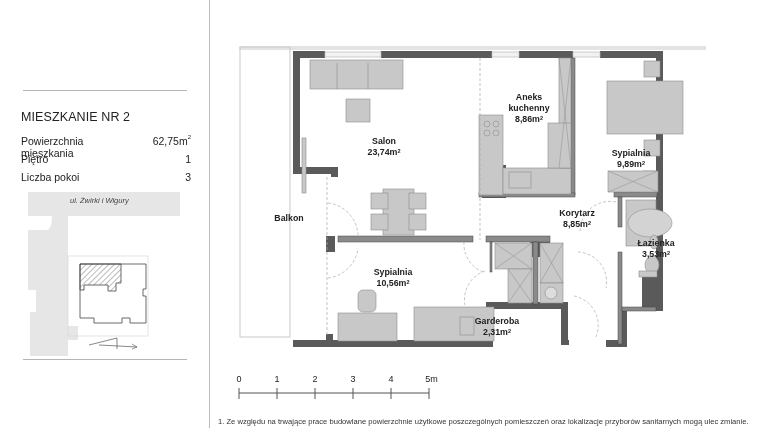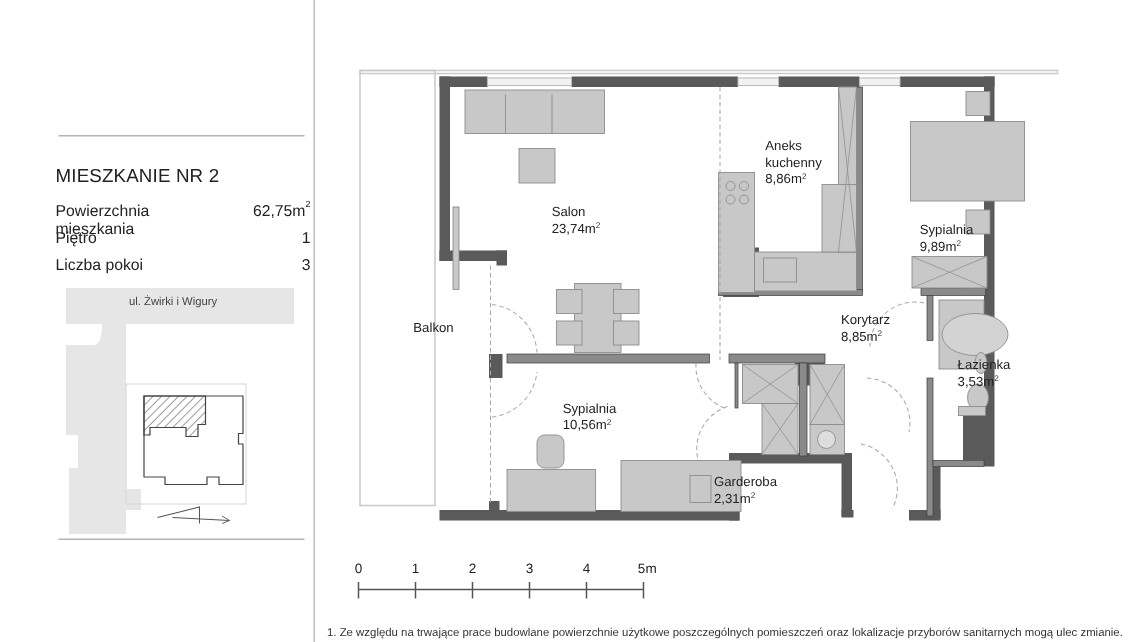--- a/index.html
+++ b/index.html
@@ -1,31 +1,31 @@
 <!DOCTYPE html>
 <html><head>
 <meta charset="utf-8">
 <style>
   html, body { margin:0; padding:0; background:#ffffff; }
   body { width:760px; height:428px; position:relative; overflow:hidden; font-family:"Liberation Sans", sans-serif; color:#222; }
-  .left-panel { position:absolute; left:16px; top:0; width:209px; height:428px; }
+  .left-panel { position:absolute; left:0; top:0; width:209px; height:428px; }
   .vdivider { position:absolute; left:209px; top:0; width:1px; height:428px; background:#bdbdbd; }
   .hline { position:absolute; left:23px; width:164px; height:1px; background:#b5b5b5; }
   .title { position:absolute; left:21px; top:110px; font-size:12.5px; color:#222; letter-spacing:0.1px; }
   .info-row { position:absolute; left:21px; width:170px; font-size:10.5px; display:flex; justify-content:space-between; color:#222;gap:19px; }
   .info-row sup { font-size:6px; vertical-align:top; position:relative; top:-1px; }
   .siteplan { position:absolute; left:24px; top:190px; width:162px; height:168px; }
   .plan { position:absolute; left:228px; top:40px; width:500px; height:320px; }
-  .room-label { position:absolute; font-size:8.8px; text-align:left; line-height:11px; color:#222; white-space:nowrap; transform:translateX(-50%); }
+  .room-label { position:absolute; font-size:8.8px; text-align:center; line-height:11px; color:#222; white-space:nowrap; transform:translateX(-50%);font-weight:bold; }
   .room-label sup { font-size:5.5px; vertical-align:top; position:relative; top:-1px; }
   .scale { position:absolute; left:236px; top:374px; width:200px; height:30px; }
   .scale-label { position:absolute; top:0; font-size:9px; color:#222; transform:translateX(-50%); }
   .scale-label.last { transform:translateX(-30%);text-align:right; }
   .footnote { position:absolute; left:218px; top:417px; font-size:7.6px; color:#333; white-space:nowrap; }
-  .street { position:absolute; font-size:7.5px; color:#444; }
+  .street { position:absolute; font-size:7.5px; font-style:italic; color:#444; }
 </style>
 </head>
 <body>
 
 <div class="left-panel">
   <div class="hline" style="top:90px;"></div>
 
   <div class="title">MIESZKANIE NR 2</div>
 
   <div class="info-row" style="top:135px;">

